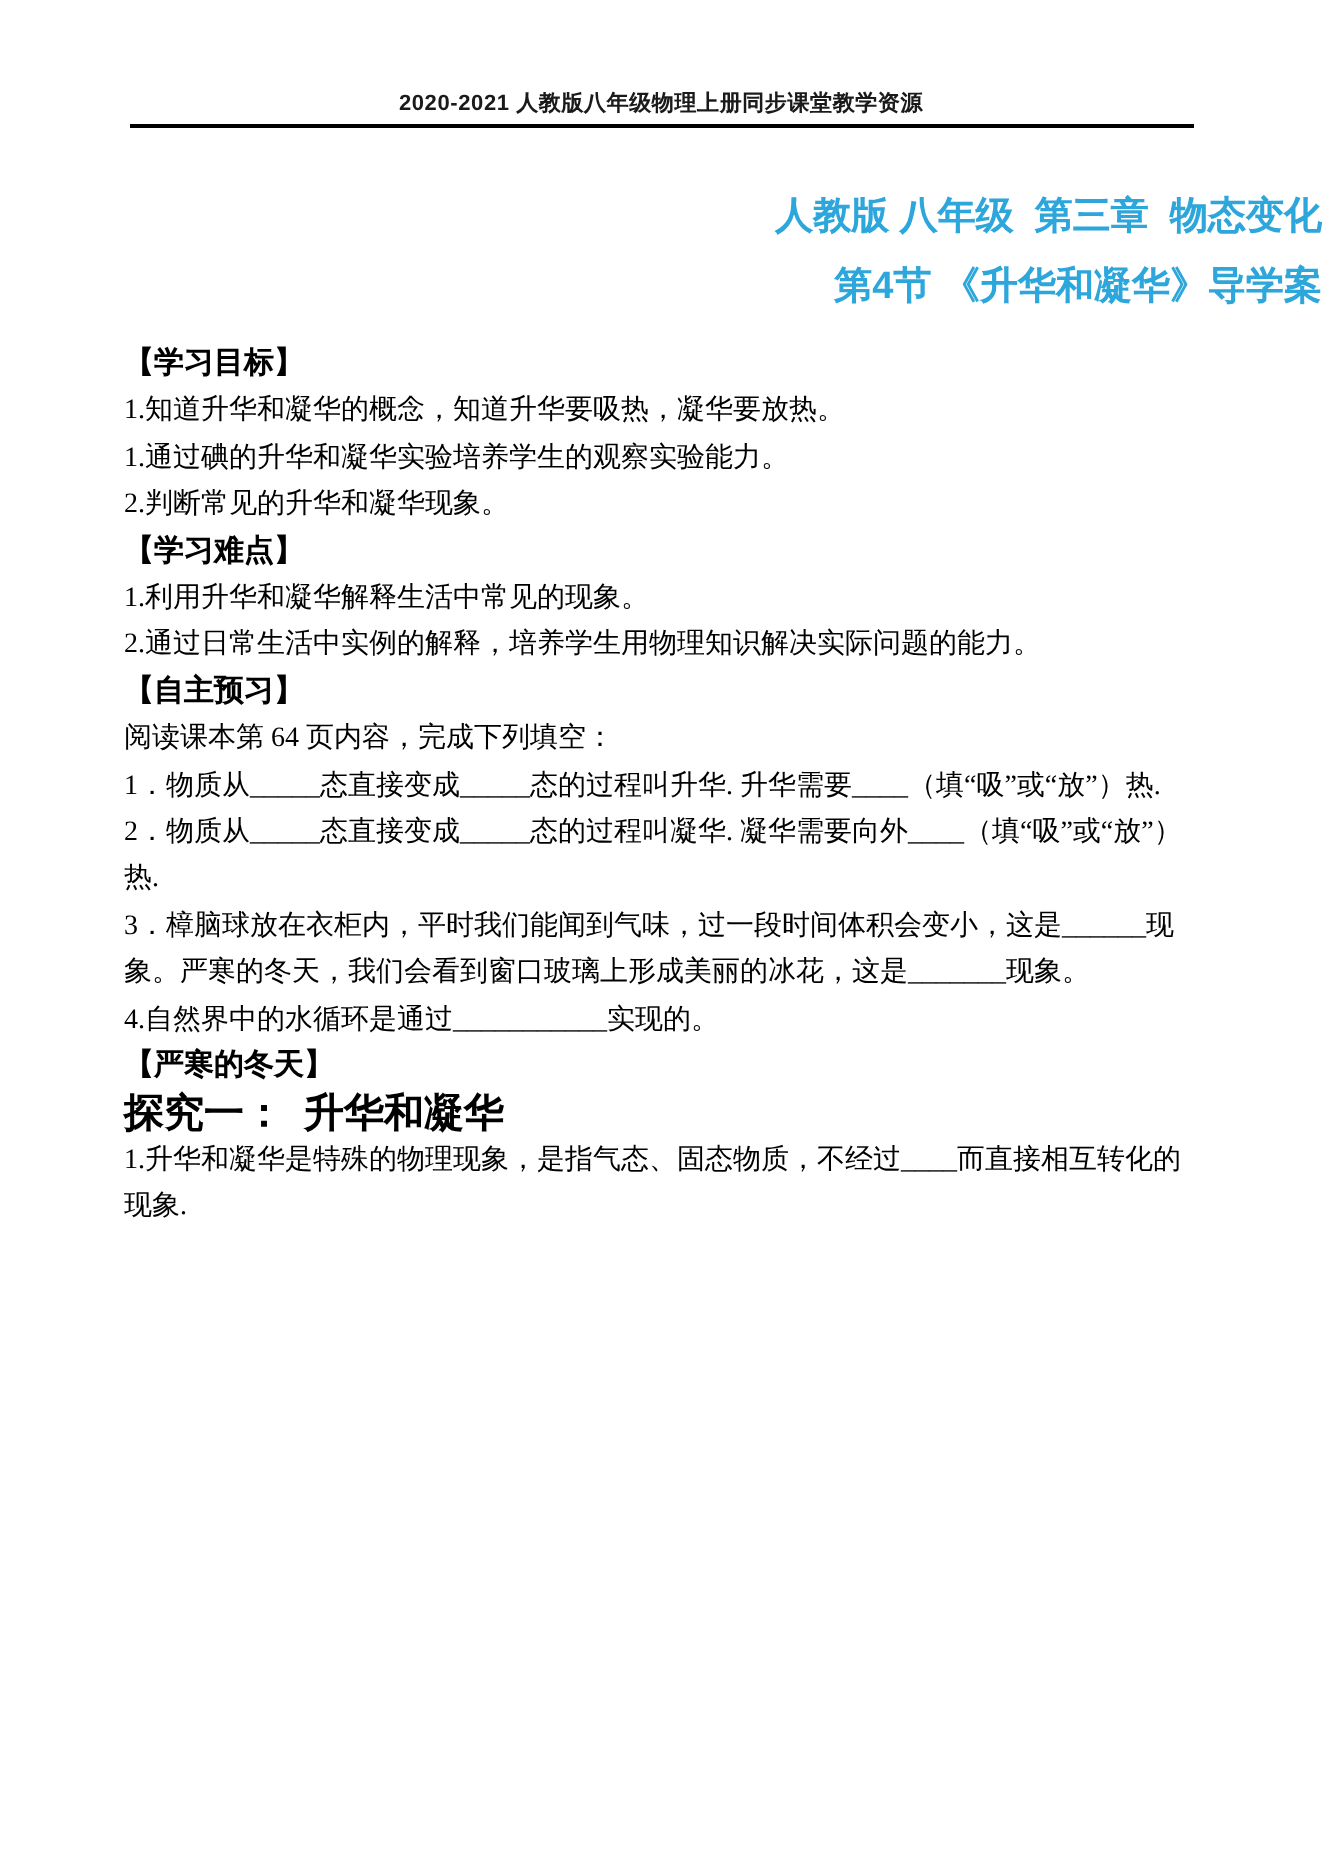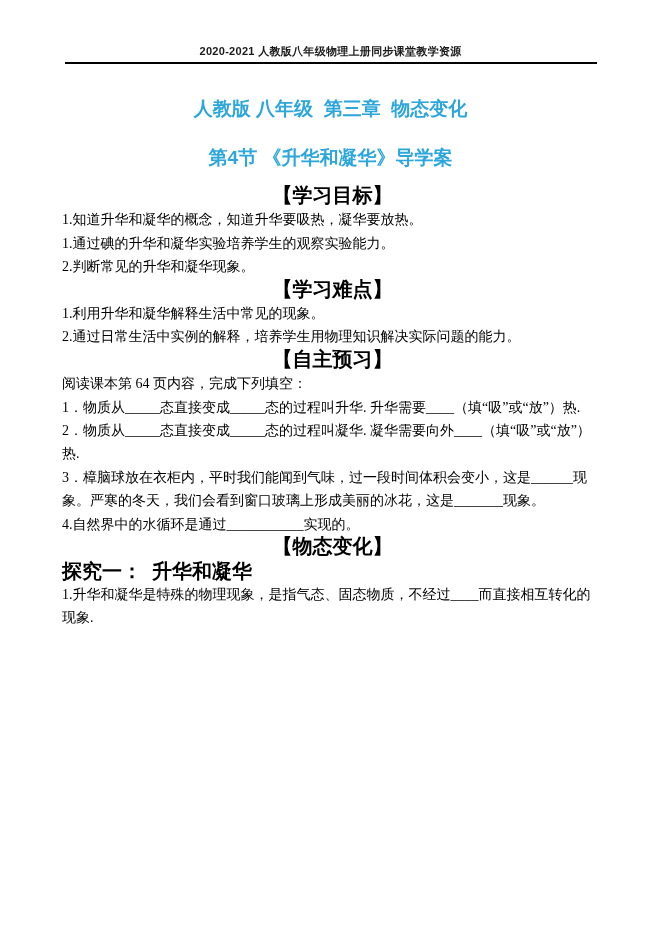--- a/index.html
+++ b/index.html
@@ -34,34 +34,33 @@
     height: 0;
   }
   .doc-title {
     text-align: center;
     font-family: "Liberation Sans", sans-serif;
     font-weight: bold;
     font-size: 19px;
     line-height: 24px;
     white-space: pre-wrap;
   }
-  .doc-title.line1 { margin-top: 33px; }
-  .doc-title.line2 { margin-top: 25px; }
+  .doc-title.line1 { margin-top: 33px; text-align: right; }
+  .doc-title.line2 { margin-top: 11px; text-align: right; }
   .doc-body {
     margin-top: 15px;
     padding: 0 58px 0 62px;
     font-size: 14px;
   }
   .section-heading {
-    font-family: Liberation Mono, monospace;
+    font-family: Liberation Serif, serif;
     font-weight: bold;
-    font-size: 20px;
+    font-size: 15px;
     line-height: 23.4px;
     white-space: pre-wrap;
-    text-align: center;
   }
   .doc-line {
     font-family: "Liberation Serif", serif;
     font-size: 14px;
     line-height: 23.4px;
     white-space: pre-wrap;
   }
   .doc-line.bold {
     font-weight: bold;
     font-size: 20px;
@@ -97,19 +96,19 @@
       </section>
       <section class="doc-section">
       <div class="section-heading">【自主预习】</div>
     <div class="doc-line">阅读课本第 64 页内容，完成下列填空：</div>
         <div class="doc-line">1．物质从_____态直接变成_____态的过程叫升华. 升华需要____（填“吸”或“放”）热.</div>
         <div class="doc-line">2．物质从_____态直接变成_____态的过程叫凝华. 凝华需要向外____（填“吸”或“放”）热.</div>
         <div class="doc-line">3．樟脑球放在衣柜内，平时我们能闻到气味，过一段时间体积会变小，这是______现象。严寒的冬天，我们会看到窗口玻璃上形成美丽的冰花，这是_______现象。</div>
         <div class="doc-line">4.自然界中的水循环是通过___________实现的。</div>
       </section>
       <section class="doc-section">
-      <div class="section-heading">【物态变化】</div>
+      <div class="section-heading">【严寒的冬天】</div>
     <div class="doc-line bold">探究一：  升华和凝华</div>
         <div class="doc-line">1.升华和凝华是特殊的物理现象，是指气态、固态物质，不经过____而直接相互转化的现象.</div>
       </section>
     </main>
 
 </div>
 
 </body></html>

